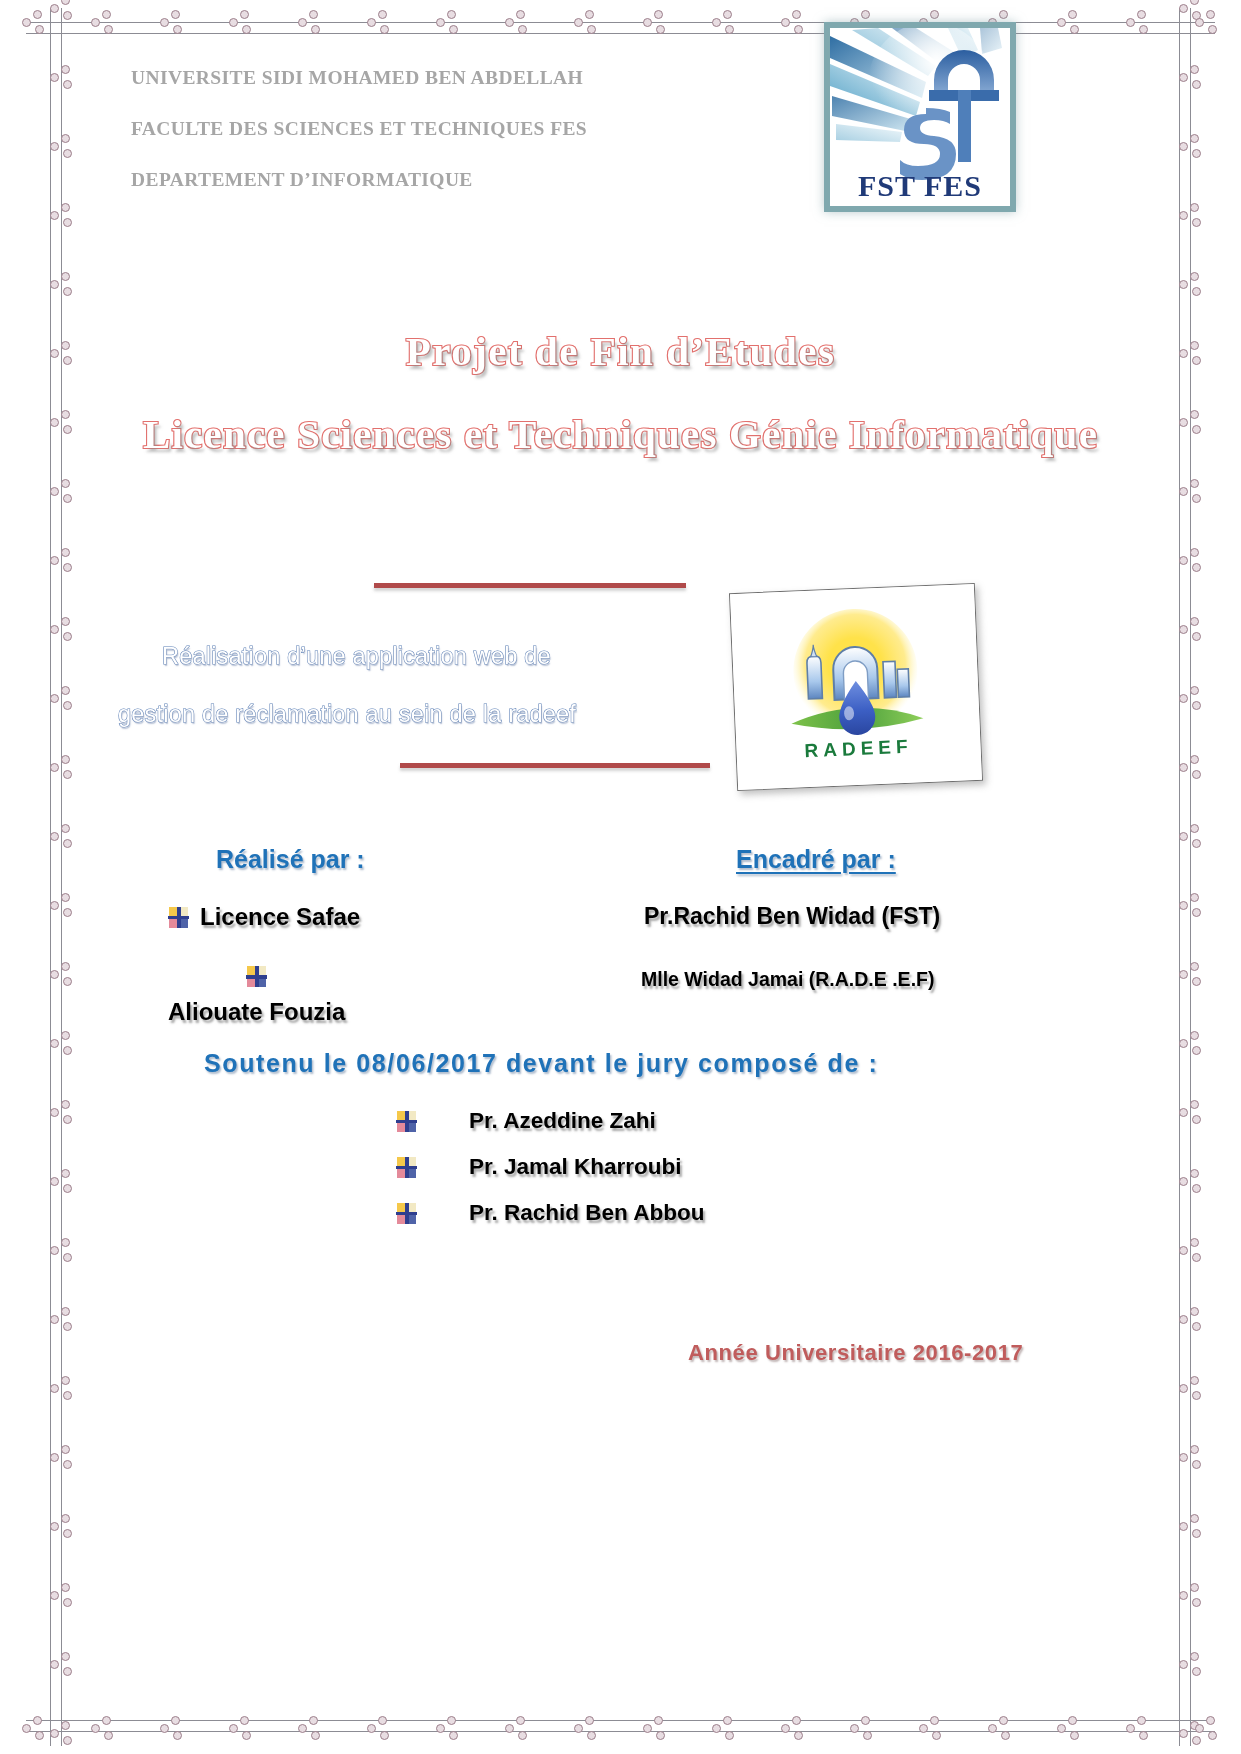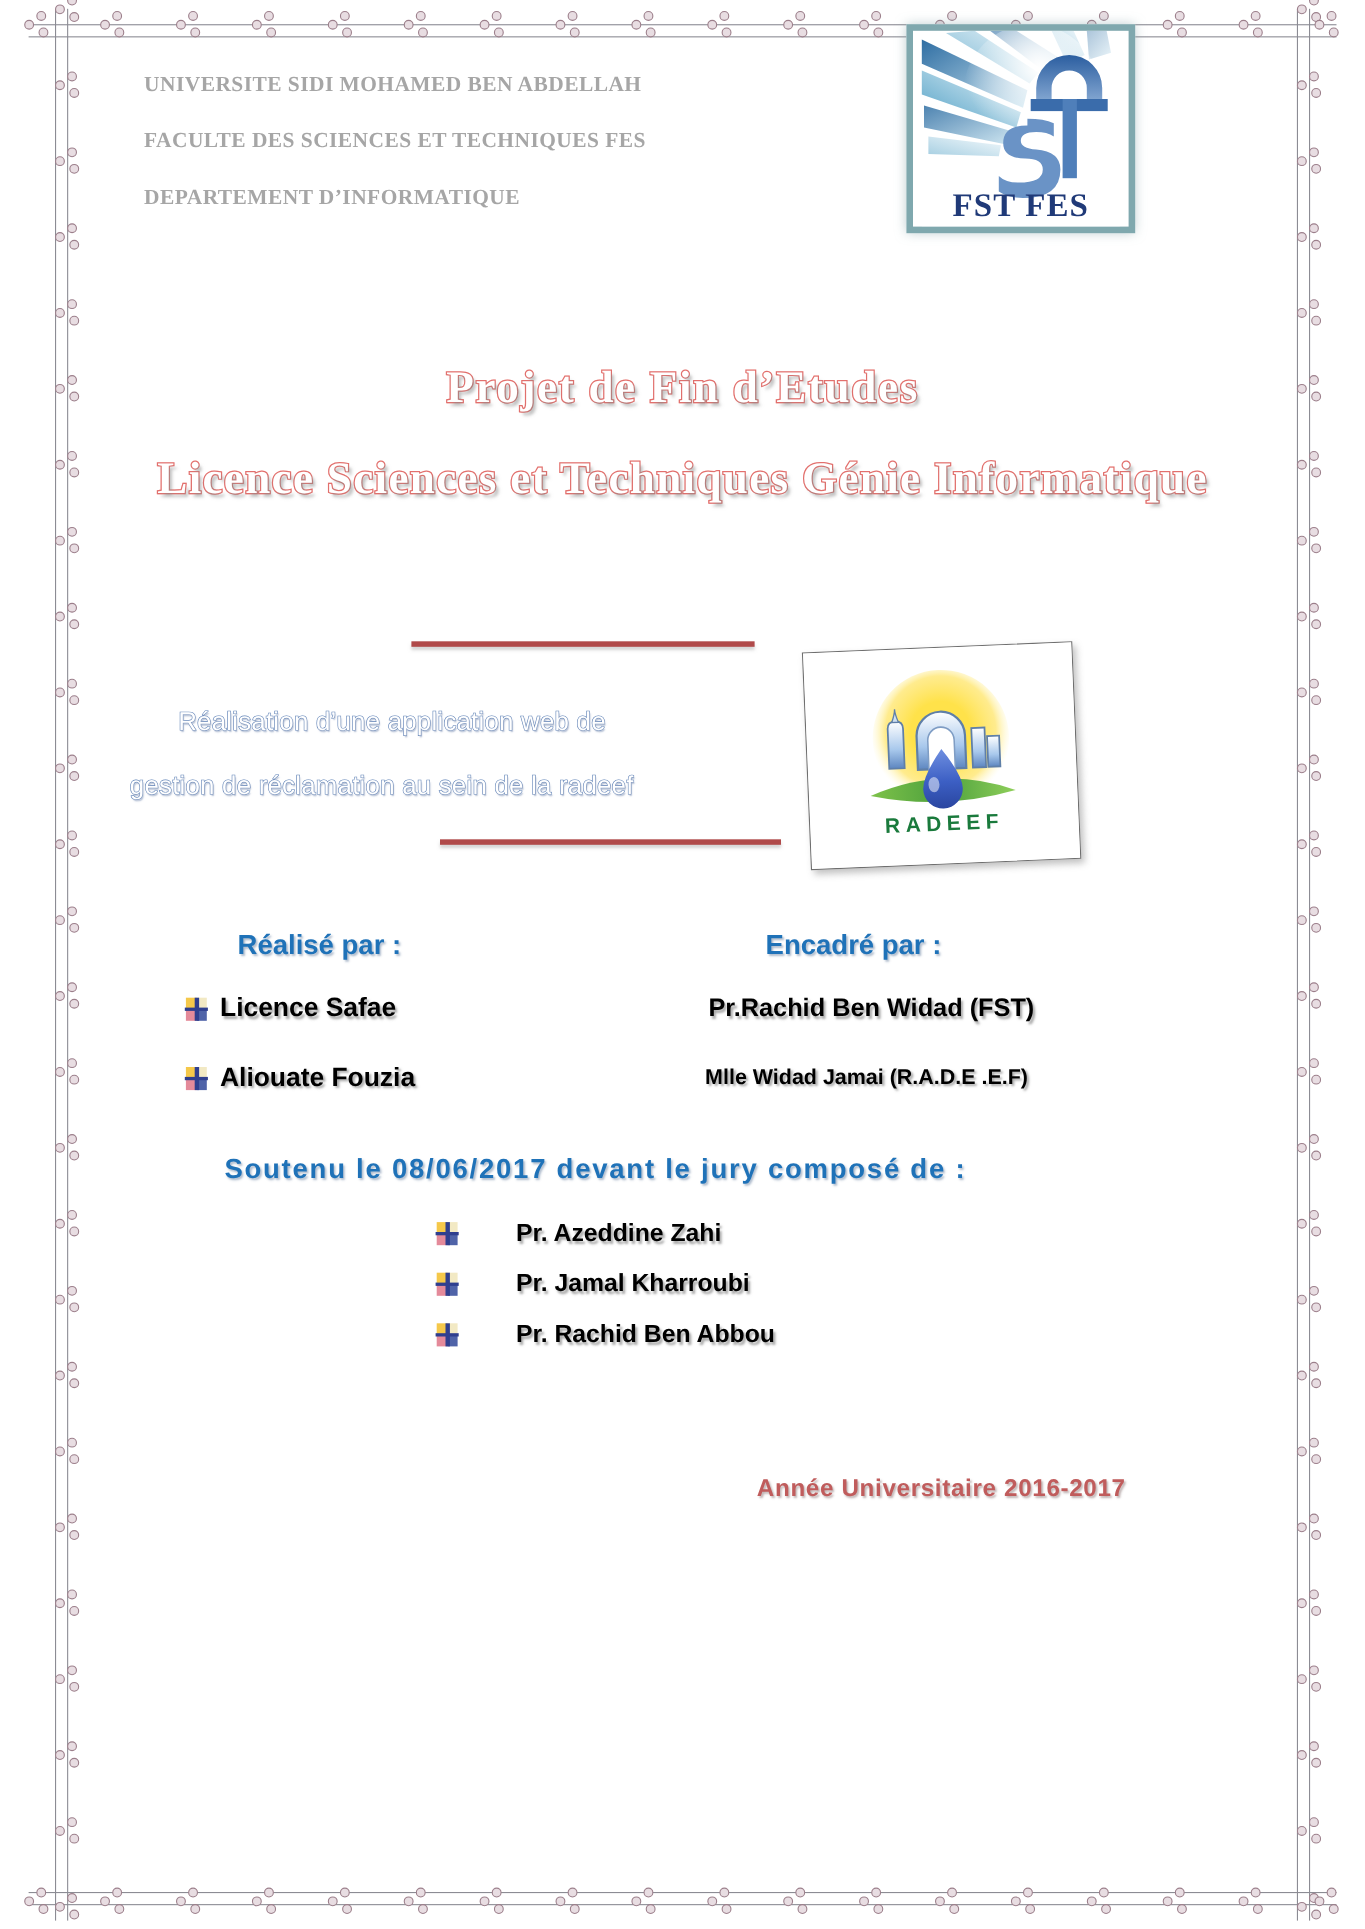--- a/index.html
+++ b/index.html
@@ -82,21 +82,21 @@
     color: #a6a6a6;
     line-height: 51px;
     white-space: nowrap;
   }
 
   
   .fst-logo {
     position: absolute;
     left: 824px;
     top: 22px;
-    width: 208px;
+    width: 192px;
     height: 190px;
     box-sizing: border-box;
     border: 6px solid #7fa8ae;
     background: #ffffff;
     box-shadow: 0 0 10px rgba(130,160,165,0.55);
     overflow: hidden;
   }
   .fst-logo svg { display:block; width:100%; height:100%; }
 
   
@@ -180,41 +180,41 @@
   .sec-heading {
     position: absolute;
     font-family: "Liberation Sans", sans-serif;
     font-weight: bold;
     font-size: 25px;
     color: #1f72b8;
     text-shadow: 1.5px 2px 2px rgba(160,175,195,0.85);
     white-space: nowrap;
   }
   .sec-heading.realise  { left: 216px; top: 845px; }
-  .sec-heading.encadre  { left: 696px; top: 845px; text-underline-offset: 4px; }
+  .sec-heading.encadre  { left: 736px; top: 845px; text-decoration: underline; text-underline-offset: 4px; }
 
   .person-row {
     position: absolute;
     display: flex;
     align-items: center;
     gap: 11px;
     white-space: nowrap;
   }
   .person-name {
     font-family: "Liberation Sans", sans-serif;
     font-weight: bold;
     color: #000000;
     text-shadow: 2px 2.5px 2.2px rgba(140,140,140,0.75);
   }
   .left-names .person-name  { font-size: 24px; }
   .right-name-1 { font-size: 23px; }
   .right-name-2 { font-size: 19.5px; }
 
   .row-a { left: 168px; top: 903px; }
-  .row-b { left: 168px; top: 966px; }
+  .row-b { left: 168px; top: 966px; flex-direction: column; }
   .row-c { left: 644px; top: 903px; }
   .row-d { left: 641px; top: 968px; }
 
   
   .bullet {
     position: relative;
     width: 21px; height: 21px;
     flex: 0 0 21px;
   }
   .bullet .q { position: absolute; }

